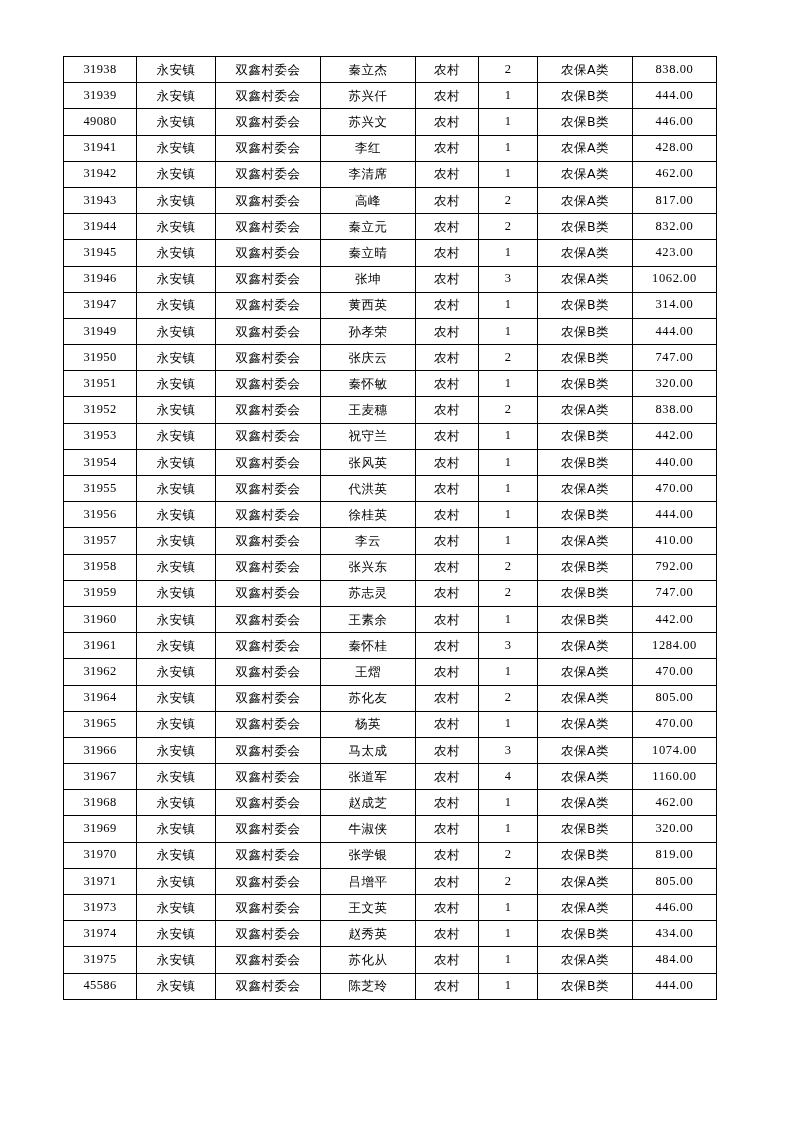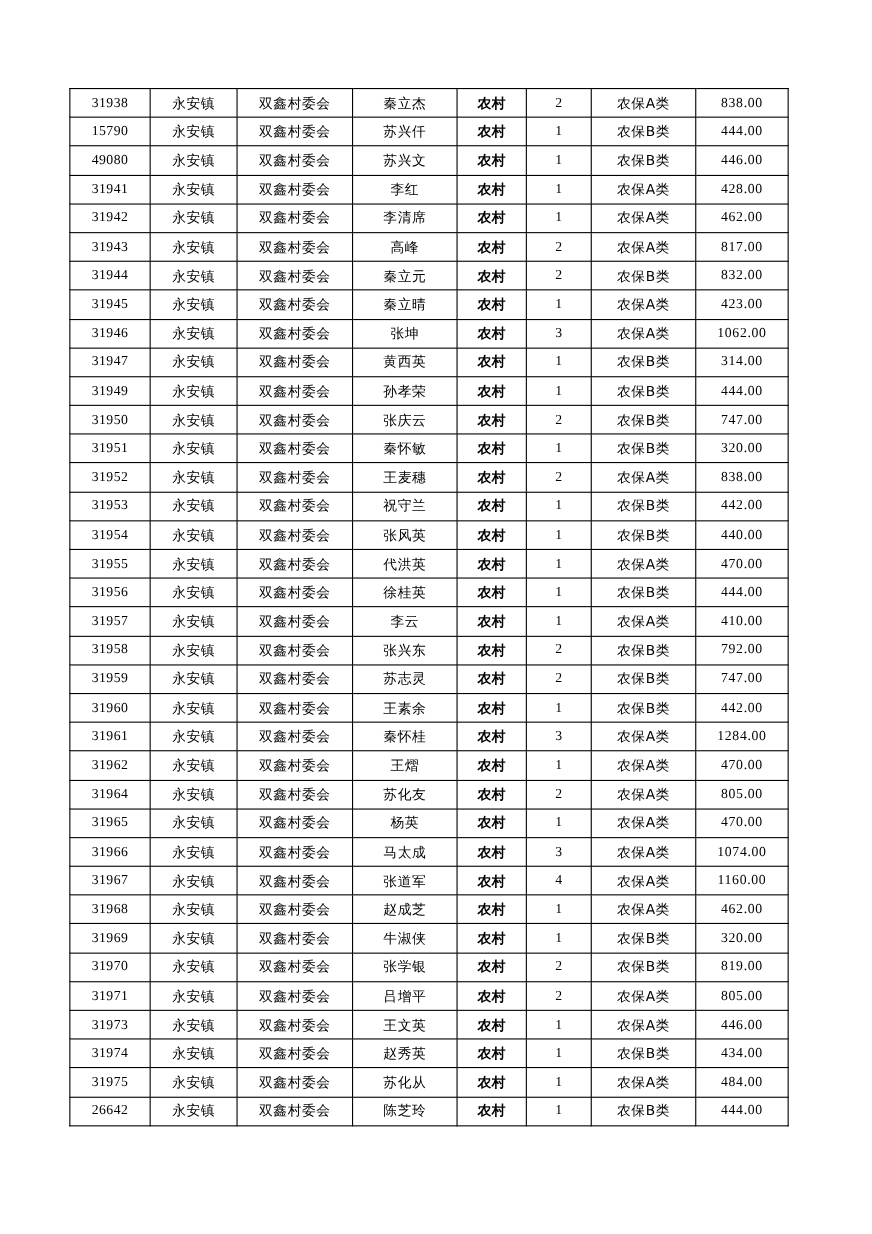--- a/index.html
+++ b/index.html
@@ -18,21 +18,21 @@
     position: absolute;
     left: 0;
     top: 0;
     width: 793px;
     height: 1122px;
     box-sizing: border-box;
   }
   .table-wrap {
     position: absolute;
     left: 63px;
-    top: 80px;
+    top: 56px;
     width: 645px;
   }
   table.data {
     border-collapse: collapse;
     width: 645px;
     table-layout: fixed;
   }
   table.data td {
     border: 1px solid #000000;
     height: 25.2px;
@@ -41,21 +41,21 @@
     font-size: 12.5px;
     line-height: 1.1;
     padding: 0;
     white-space: nowrap;
     overflow: hidden;
   }
   td.c-id      { width: 72px; }
   td.c-town    { width: 78px; }
   td.c-village { width: 104px; }
   td.c-name    { width: 94px; }
-  td.c-type    { width: 62px; font-weight: bold; }
+  td.c-type    { width: 62px; }
   td.c-count   { width: 58px; }
   td.c-cat     { width: 94px; }
   td.c-amount  { width: 83px; }
 
   .num {
     font-family: "Liberation Serif", "DejaVu Serif", serif;
     letter-spacing: 0.4px;
   }
   .amt {
     font-family: "Liberation Serif", "DejaVu Serif", serif;
@@ -78,21 +78,21 @@
             <td class="c-id num">31938</td>
             <td class="c-town cjk">永安镇</td>
             <td class="c-village cjk">双鑫村委会</td>
             <td class="c-name cjk">秦立杰</td>
             <td class="c-type cjk">农村</td>
             <td class="c-count num">2</td>
             <td class="c-cat cjk">农保A类</td>
             <td class="c-amount amt">838.00</td>
           </tr>
           <tr>
-            <td class="c-id num">15790</td>
+            <td class="c-id num">31939</td>
             <td class="c-town cjk">永安镇</td>
             <td class="c-village cjk">双鑫村委会</td>
             <td class="c-name cjk">苏兴仟</td>
             <td class="c-type cjk">农村</td>
             <td class="c-count num">1</td>
             <td class="c-cat cjk">农保B类</td>
             <td class="c-amount amt">444.00</td>
           </tr>
           <tr>
             <td class="c-id num">49080</td>
@@ -418,21 +418,21 @@
             <td class="c-id num">31975</td>
             <td class="c-town cjk">永安镇</td>
             <td class="c-village cjk">双鑫村委会</td>
             <td class="c-name cjk">苏化从</td>
             <td class="c-type cjk">农村</td>
             <td class="c-count num">1</td>
             <td class="c-cat cjk">农保A类</td>
             <td class="c-amount amt">484.00</td>
           </tr>
           <tr>
-            <td class="c-id num">26642</td>
+            <td class="c-id num">45586</td>
             <td class="c-town cjk">永安镇</td>
             <td class="c-village cjk">双鑫村委会</td>
             <td class="c-name cjk">陈芝玲</td>
             <td class="c-type cjk">农村</td>
             <td class="c-count num">1</td>
             <td class="c-cat cjk">农保B类</td>
             <td class="c-amount amt">444.00</td>
           </tr>
         </tbody>
     </table>

